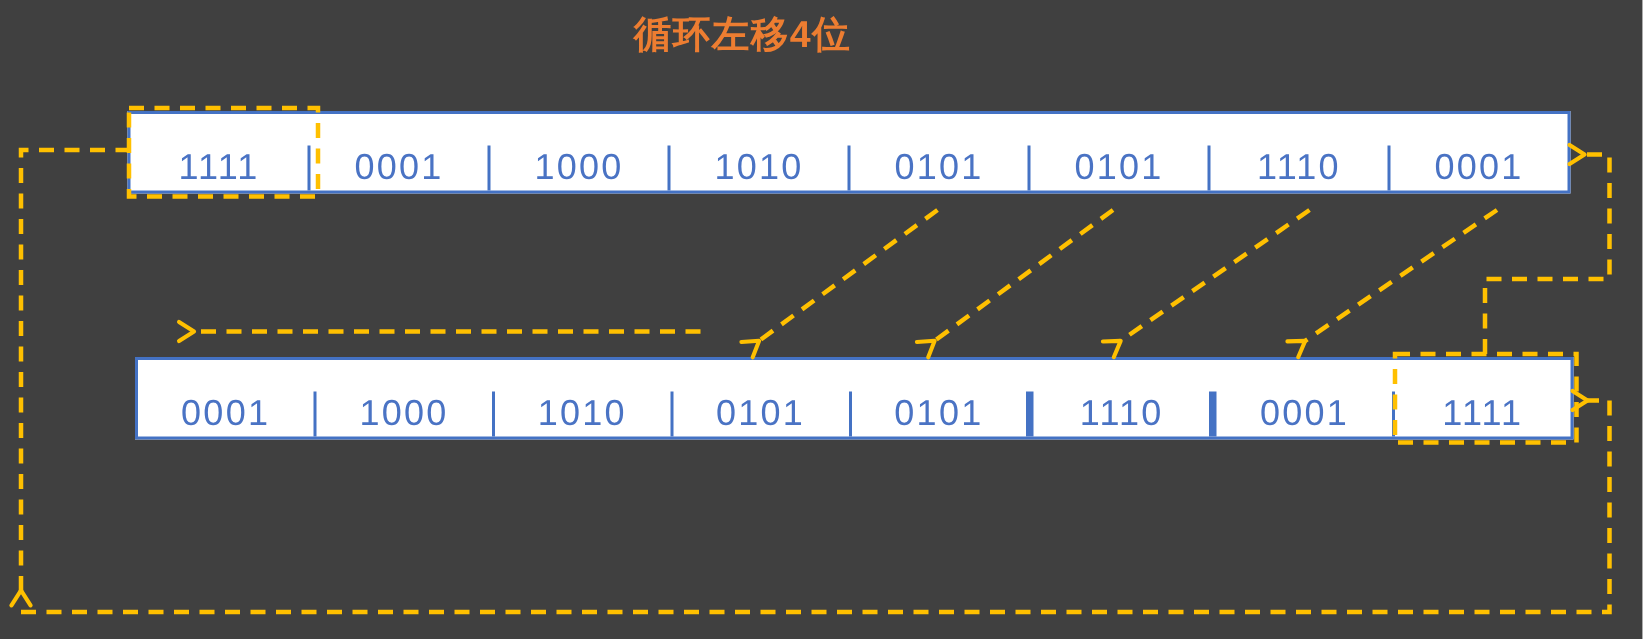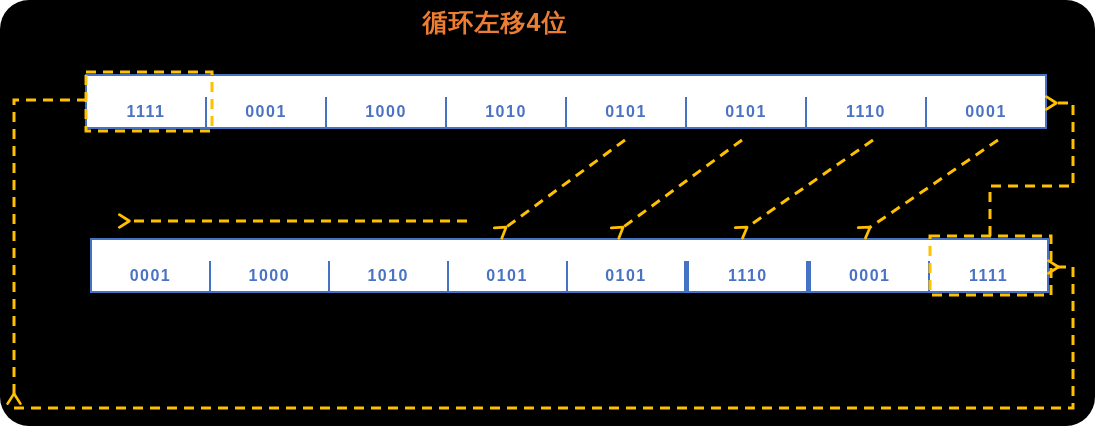--- a/index.html
+++ b/index.html
@@ -1,23 +1,22 @@
 <!DOCTYPE html>
 <html><head>
 <meta charset="utf-8">
 <style>
   html, body { margin: 0; padding: 0; background: #ffffff; }
   .canvas {
     position: relative;
     width: 1095px;
     height: 426px;
-    background: #000000;
+    background: #404040;
     overflow: hidden;
     font-family: "Liberation Sans", "DejaVu Sans", sans-serif;
-    border-radius: 29px;
   }
   .title {
     position: absolute;
     left: 0;
     top: 6px;
     width: 990px;
     text-align: center;
     font-size: 25px;
     font-weight: 600;
     color: #ED7D31;
@@ -31,24 +30,24 @@
     background: #ffffff;
   }
   .register.top    { left: 85px; top: 74px;  width: 962px; height: 55px; }
   .register.bottom { left: 90px; top: 238px; width: 959px; height: 55px; }
   .cell {
     flex: 1 1 0;
     display: flex;
     align-items: center;
     justify-content: center;
     border-left: 2px solid #4472C4;
-    font-size: 16px;
+    font-size: 24px;
     letter-spacing: 1.5px;
     color: #4A73C4;
-    font-weight: 700;
+    font-weight: 400;
     margin-top: 21px;
   }
   .cell:first-child { border-left: none; }
   .cell.thick { border-left-width: 5px; }
   .overlay {
     position: absolute;
     left: 0; top: 0;
     width: 1095px;
     height: 426px;
     pointer-events: none;

